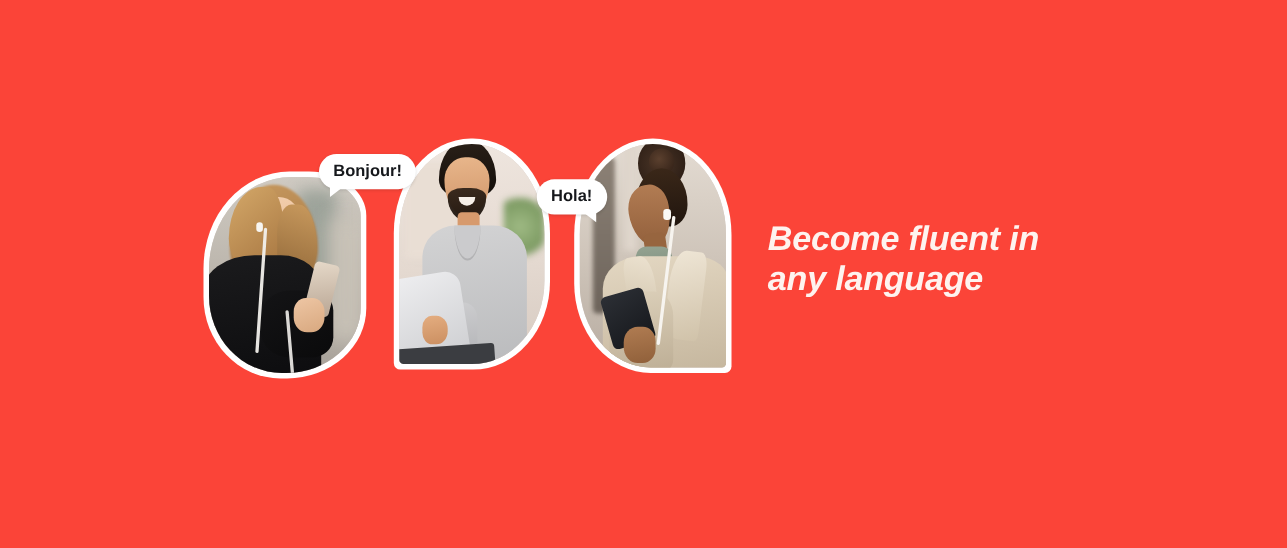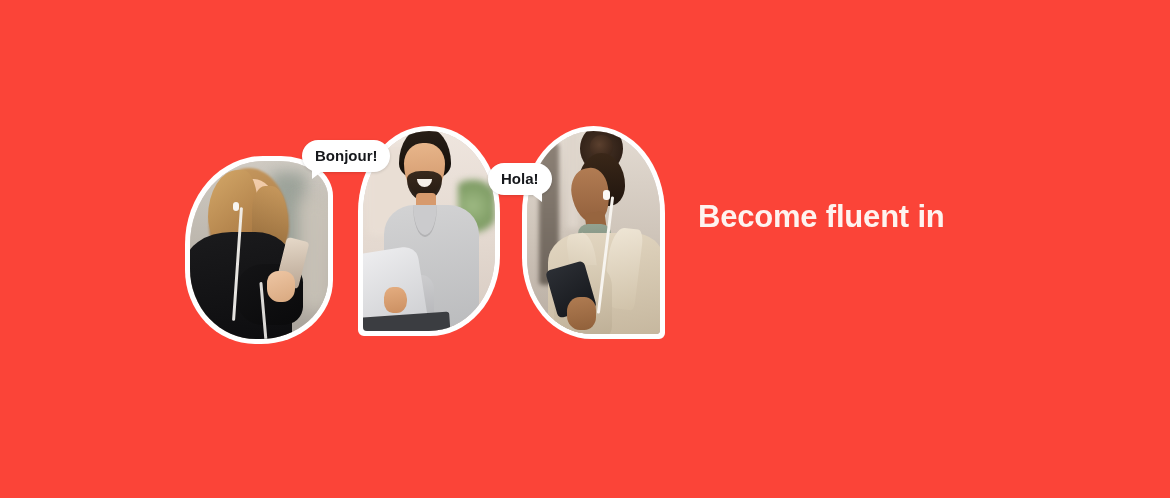--- a/index.html
+++ b/index.html
@@ -328,21 +328,21 @@
   }
   .bubble::after {
     content: "";
     position: absolute;
     bottom: -7px;
     width: 0; height: 0;
     border-style: solid;
   }
 
   .bubble-bonjour {
-    left: 302px;
+    left: 290px;
     top: 140px;
   }
   .bubble-bonjour::after {
     left: 10px;
     border-width: 10px 13px 0 0;
     border-color: #ffffff transparent transparent transparent;
   }
 
   .bubble-hola {
     left: 488px;
@@ -359,21 +359,21 @@
     position: absolute;
     left: 698px;
     top: 198px;
     width: 400px;
     color: #FEF3EF;
     font-size: 31px;
     font-weight: bold;
     line-height: 1.2;
     letter-spacing: -0.2px;
   }
-  .headline .line { display: block; }
+  .headline .line { display: block; font-style: italic; }
 </style>
 </head>
 <body>
 
 <div class="banner">
 
   <div class="collage">
 
     <div class="photo photo-1">
       <div class="inner">
@@ -442,15 +442,16 @@
     </div>
 
   </div>
 
   <div class="bubble bubble-bonjour">Bonjour!</div>
 
   <div class="bubble bubble-hola">Hola!</div>
 
   <div class="headline">
     <span class="line">Become fluent in</span>
+    <span class="line">any language</span>
   </div>
 
 </div>
 
 </body></html>

